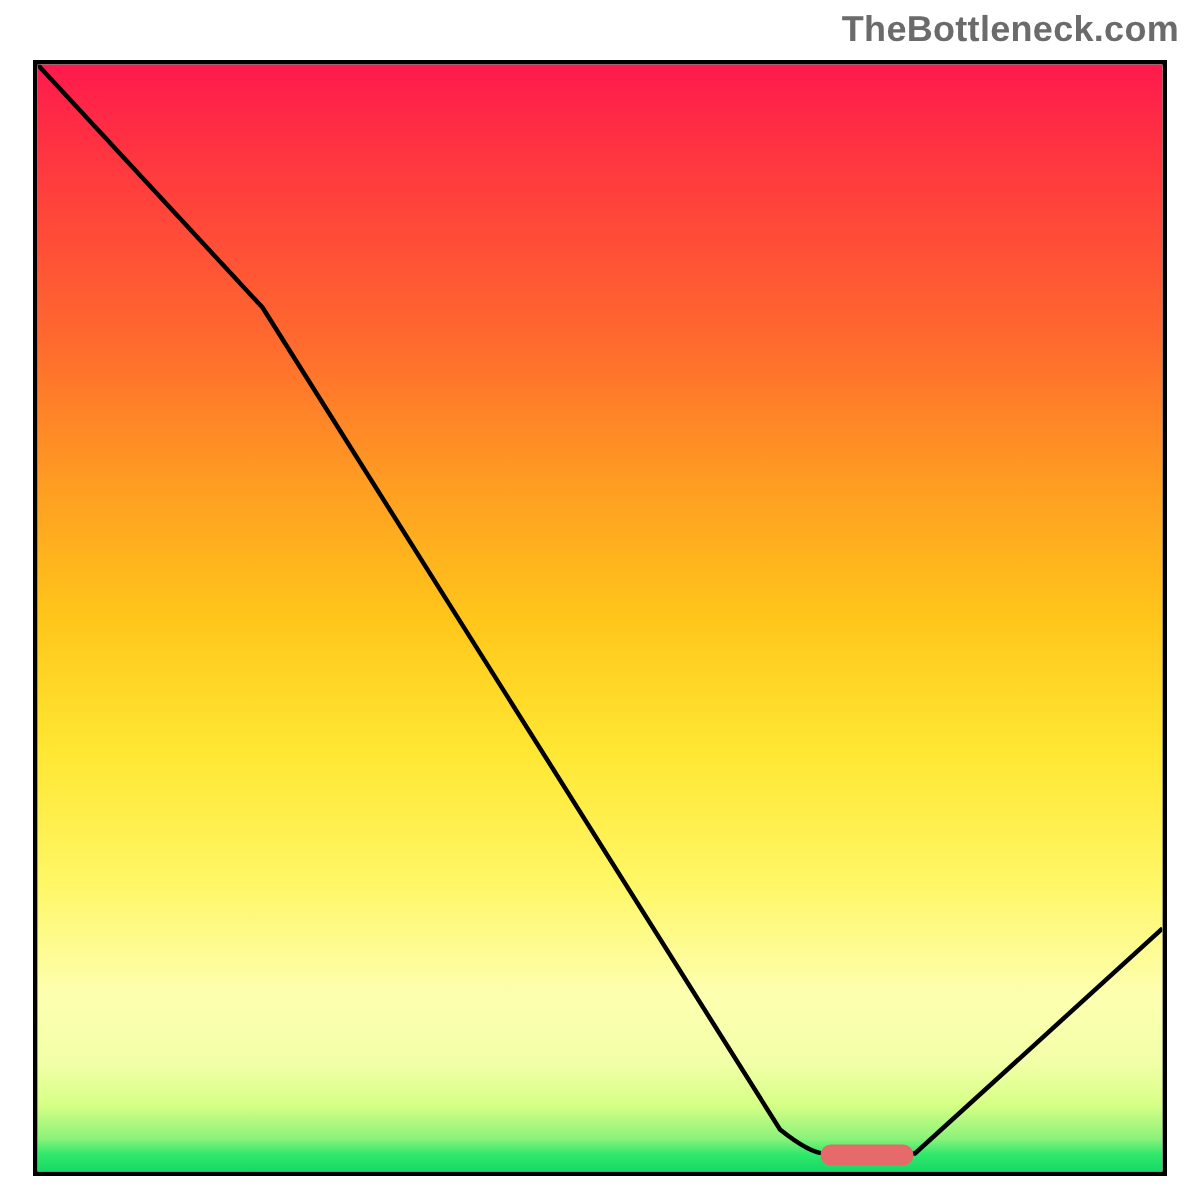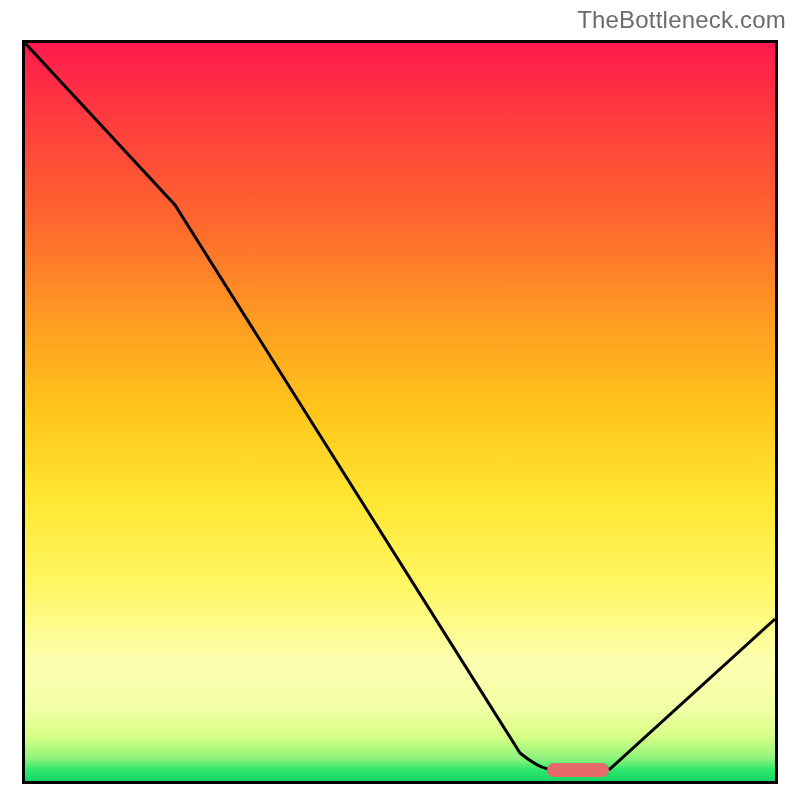--- a/index.html
+++ b/index.html
@@ -13,21 +13,21 @@
   .wrap {
     position: relative;
     width: 800px;
     height: 800px;
   }
   .watermark {
     position: absolute;
     top: 6px;
     right: 14px;
     font-size: 24px;
-    font-weight: 400;
+    font-weight: 700;
     color: #6b6b6b;
     letter-spacing: 0.2px;
   }
   .frame {
     position: absolute;
     left: 22px;
     top: 40px;
     width: 756px;
     height: 744px;
     box-sizing: border-box;

